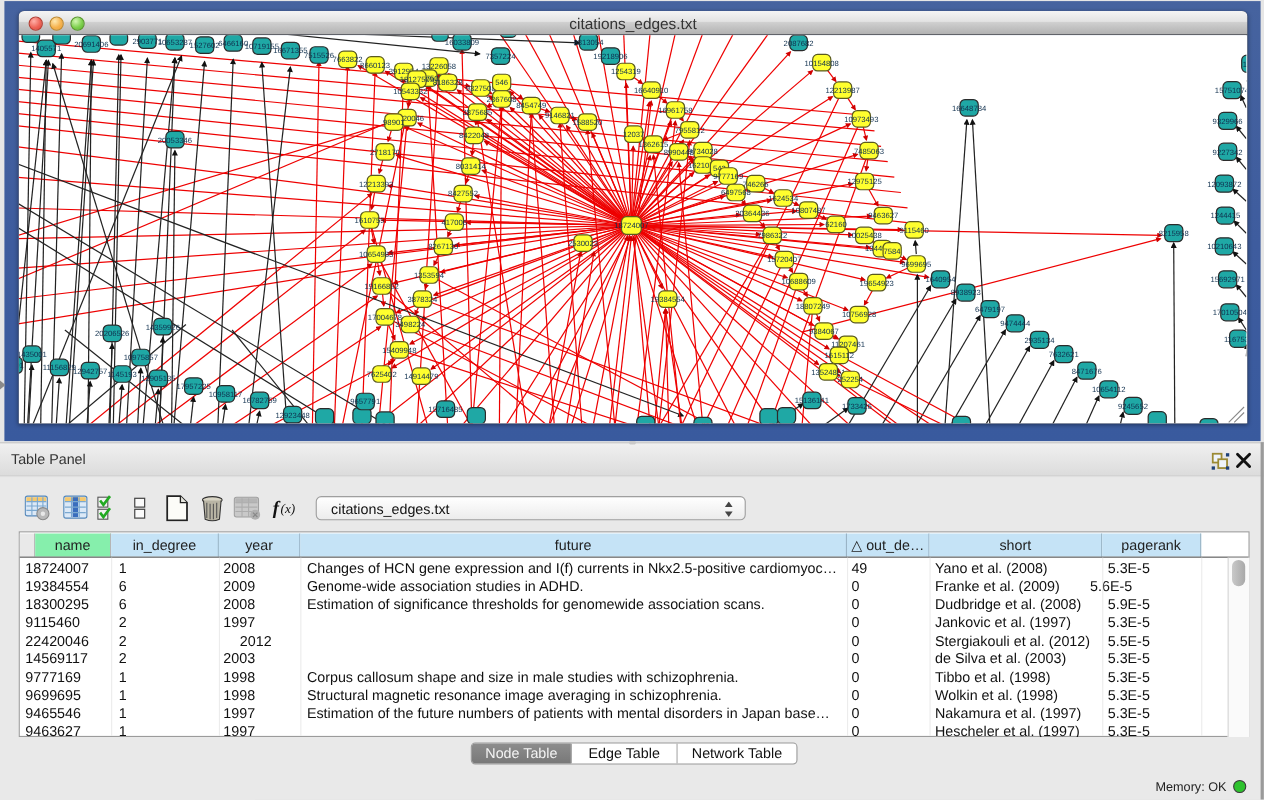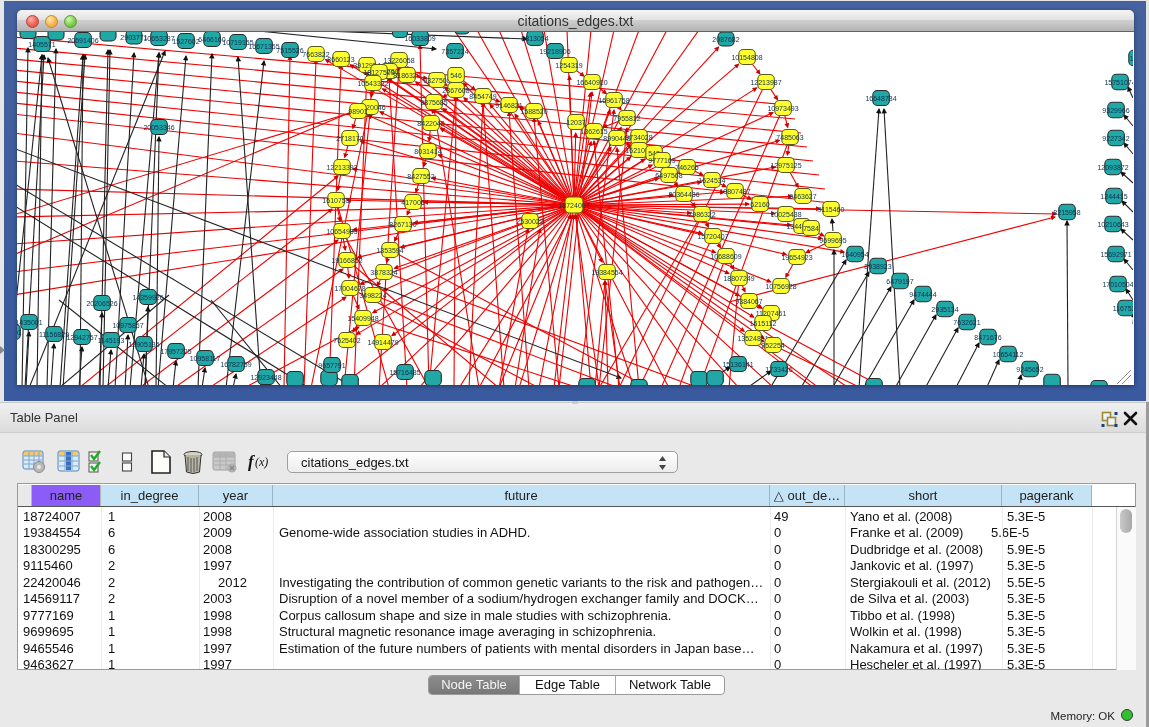--- a/index.html
+++ b/index.html
@@ -687,76 +687,76 @@
   </svg>
 <div id="dropdown">
     <span class="lbl">citations_edges.txt</span>
   <svg style="position:absolute;right:10px;top:4px" width="9" height="14" viewBox="0 0 9 14">
     <path d="M4.5 0 L8 5 L1 5 z" fill="#444"></path>
       <path d="M4.5 14 L8 9 L1 9 z" fill="#444"></path>
   </svg>
 </div>
 <div id="tbl"></div>
 <div class="hcell" style="left:18px; width:14px; background:#e9e9e9; border-right:1px solid #b5b5b5;"></div>
-<div class="hcell" style="left:32px; width:69px; background:#8b5cf6; border-right:1px solid #b5b5b5;">name</div>
+<div class="hcell" style="left:32px; width:69px; background:#86efac; border-right:1px solid #b5b5b5;">name</div>
 <div class="hcell" style="left:101px; width:98px;">in_degree</div>
 <div class="hcell" style="left:199px; width:74px;">year</div>
 <div class="hcell" style="left:273px; width:497px;">future</div>
 <div class="hcell" style="left:770px; width:75px;">△ out_de…</div>
 <div class="hcell" style="left:845px; width:157px;">short</div>
 <div class="hcell" style="left:1002px; width:90px;">pagerank</div>
 <div id="hdrline"></div>
 <div id="rowclip">
 <div class="trow" style="top:1.6px">
       <span style="left:5px">18724007</span>
       <span style="left:90px">1</span>
       <span style="left:185px">2008</span>
+      <span style="left:261px">Changes of HCN gene expression and I(f) currents in Nkx2.5-positive cardiomyoc…</span>
       <span style="left:756px">49</span>
       <span style="left:832px">Yano et al. (2008)</span>
       <span style="left:989px">5.3E-5</span>
     </div>
 <div class="trow" style="top:18.1px">
       <span style="left:5px">19384554</span>
       <span style="left:90px">6</span>
       <span style="left:185px">2009</span>
       <span style="left:261px">Genome-wide association studies in ADHD.</span>
       <span style="left:756px">0</span>
       <span style="left:832px">Franke et al. (2009)</span>
       <span style="left:973px">5.6E-5</span>
     </div>
 <div class="trow" style="top:34.6px">
       <span style="left:5px">18300295</span>
       <span style="left:90px">6</span>
       <span style="left:185px">2008</span>
+      <span style="left:261px">Estimation of significance thresholds for genomewide association scans.</span>
       <span style="left:756px">0</span>
       <span style="left:832px">Dudbridge et al. (2008)</span>
       <span style="left:989px">5.9E-5</span>
     </div>
 <div class="trow" style="top:51.1px">
       <span style="left:5px">9115460</span>
       <span style="left:90px">2</span>
       <span style="left:185px">1997</span>
       <span style="left:756px">0</span>
       <span style="left:832px">Jankovic et al. (1997)</span>
       <span style="left:989px">5.3E-5</span>
     </div>
 <div class="trow" style="top:67.6px">
       <span style="left:5px">22420046</span>
       <span style="left:90px">2</span>
       <span style="left:200px">2012</span>
-      <span style="left:261px">Investigating the contribution of common genetic variants to the risk and pathogen…</span>
       <span style="left:756px">0</span>
       <span style="left:832px">Stergiakouli et al. (2012)</span>
       <span style="left:989px">5.5E-5</span>
     </div>
 <div class="trow" style="top:84.1px">
       <span style="left:5px">14569117</span>
       <span style="left:90px">2</span>
       <span style="left:185px">2003</span>
-      <span style="left:261px">Disruption of a novel member of a sodium/hydrogen exchanger family and DOCK…</span>
       <span style="left:756px">0</span>
       <span style="left:832px">de Silva et al. (2003)</span>
       <span style="left:989px">5.3E-5</span>
     </div>
 <div class="trow" style="top:100.6px">
       <span style="left:5px">9777169</span>
       <span style="left:90px">1</span>
       <span style="left:185px">1998</span>
       <span style="left:261px">Corpus callosum shape and size in male studies with schizophrenia.</span>
       <span style="left:756px">0</span>

